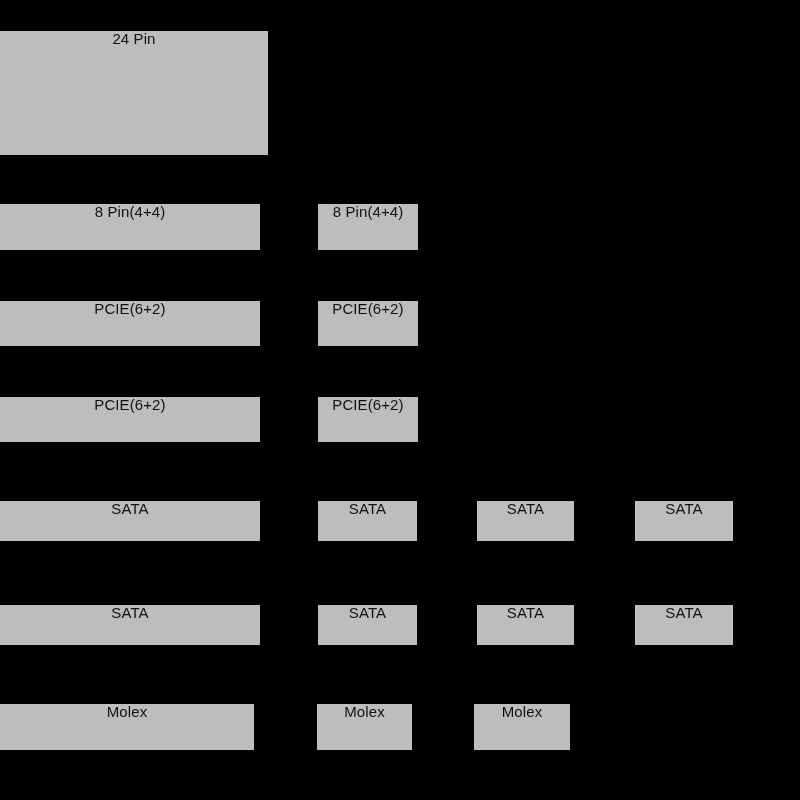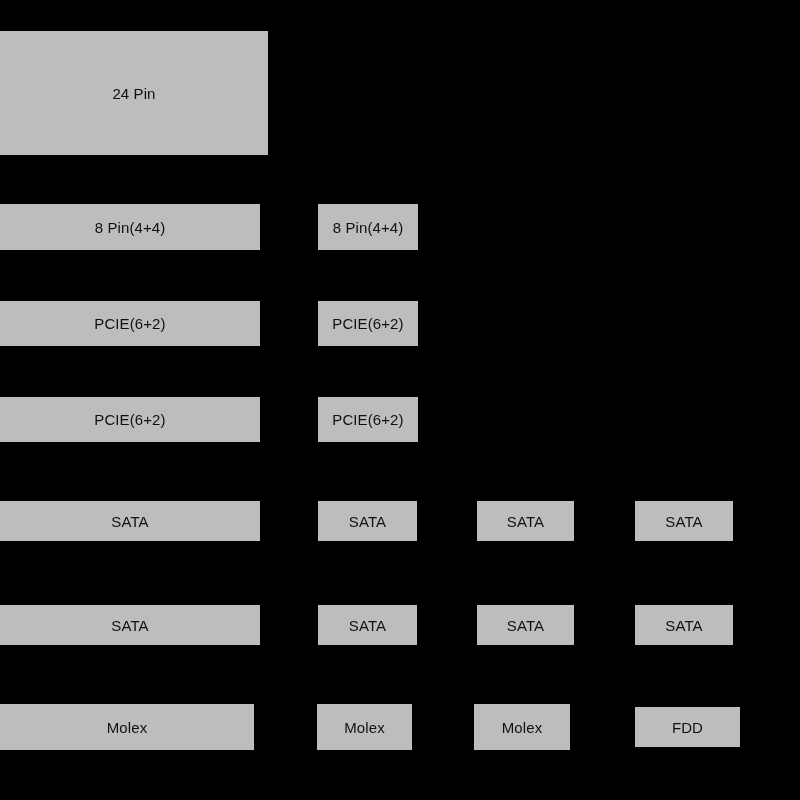--- a/index.html
+++ b/index.html
@@ -15,21 +15,20 @@
     background: #000000;
     overflow: hidden;
     font-family: "Liberation Sans", "DejaVu Sans", sans-serif;
   }
   .conn {
     position: absolute;
     box-sizing: border-box;
     background: #bdbdbd;
     color: #111111;
     display: flex;
-    align-items: center;
     justify-content: center;
     font-size: 15px;
     font-weight: 400;
     letter-spacing: 0.1px;
     line-height: 1;
     white-space: nowrap;
     overflow: hidden;
   }
   .conn-label {
     display: block;
@@ -100,17 +99,14 @@
     <div style="position: absolute; left: 0px; top: 0px; width: 100%; height: 100%; pointer-events: none; padding-left: 38px;">
       <div class="conn" style="left: 0px; top: 704px; width: 254px; height: 46px; background: rgb(189, 189, 189); color: rgb(17, 17, 17); pointer-events: auto;">
         <span class="conn-label">Molex</span>
       </div>
       <div class="conn" style="left: 317px; top: 704px; width: 95px; height: 46px; background: rgb(189, 189, 189); color: rgb(17, 17, 17); pointer-events: auto;">
         <span class="conn-label">Molex</span>
       </div>
       <div class="conn" style="left: 474px; top: 704px; width: 96px; height: 46px; background: rgb(189, 189, 189); color: rgb(17, 17, 17); pointer-events: auto;">
         <span class="conn-label">Molex</span>
       </div>
-      <div class="conn" style="left: 635px; top: 707px; width: 105px; height: 40px; background: rgb(189, 189, 189); color: rgb(17, 17, 17); pointer-events: auto;">
-        <span class="conn-label">FDD</span>
-      </div>
     </div>
   </div>
 
 </body></html>

